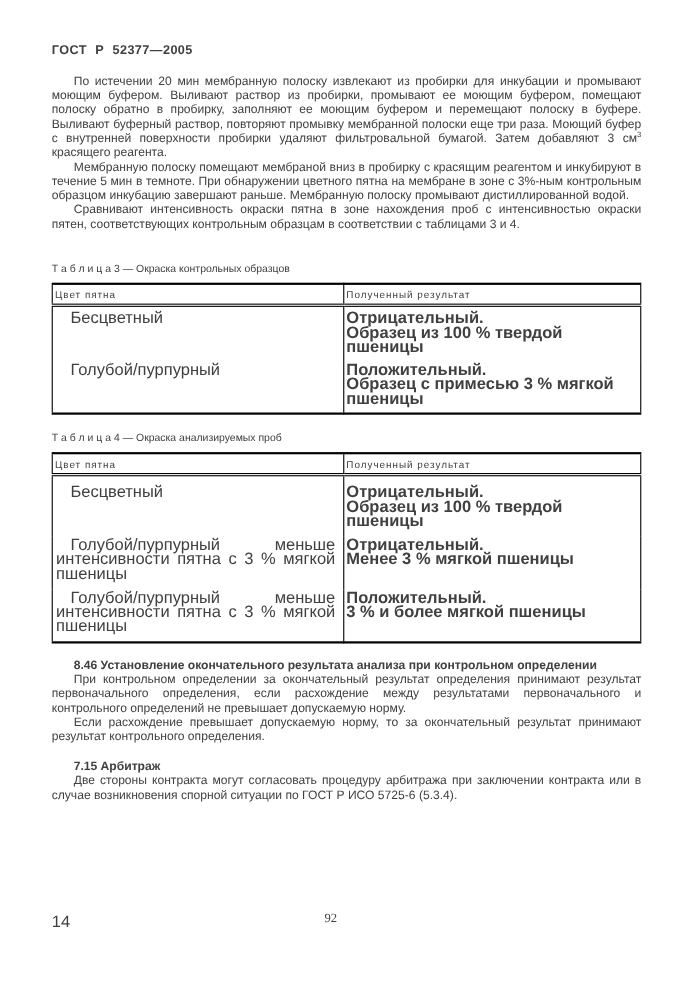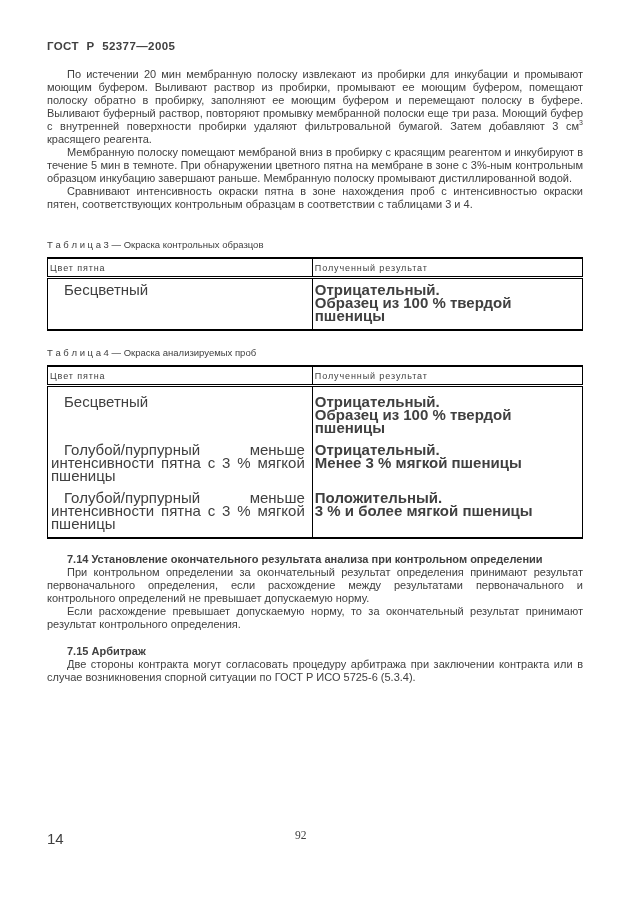--- a/index.html
+++ b/index.html
@@ -132,20 +132,29 @@
       <tbody>
         <tr class="r1">
           <td class="col1">
               <p class="cellp">Бесцветный</p>
             </td>
           <td class="col2">
             <div class="cellline">Отрицательный.</div>
             <div class="cellline">Образец из 100 % твердой пшеницы</div>
           </td>
         </tr>
+        <tr class="r2">
+          <td class="col1">
+              <p class="cellp">Голубой/пурпурный</p>
+            </td>
+          <td class="col2">
+            <div class="cellline">Положительный.</div>
+            <div class="cellline">Образец с примесью 3 % мягкой пшеницы</div>
+          </td>
+        </tr>
       </tbody>
     </table>
 
     <div class="tbl-caption second">Т а б л и ц а  4 — Окраска анализируемых проб</div>
 
     <table class="gost t4">
       <colgroup>
           <col class="c1">
           <col class="c2">
         </colgroup>
@@ -179,21 +188,21 @@
               <p class="cellp">Голубой/пурпурный меньше интенсивности пятна с 3 % мягкой пшеницы</p>
             </td>
           <td class="col2">
             <div class="cellline">Положительный.</div>
             <div class="cellline">3 % и более мягкой пшеницы</div>
           </td>
         </tr>
       </tbody>
     </table>
 
-    <p class="para sec-heading">7.14 Установление окончательного результата анализа при контрольном определении</p>
+    <p class="para sec-heading">8.46 Установление окончательного результата анализа при контрольном определении</p>
     <p class="para">При контрольном определении за окончательный результат определения принимают результат первоначального определения, если расхождение между результатами первоначального и контрольного определений не превышает допускаемую норму.</p>
     <p class="para">Если расхождение превышает допускаемую норму, то за окончательный результат принимают результат контрольного определения.</p>
     <p class="para sec-heading">7.15 Арбитраж</p>
     <p class="para">Две стороны контракта могут согласовать процедуру арбитража при заключении контракта или в случае возникновения спорной ситуации по ГОСТ Р ИСО 5725-6 (5.3.4).</p>
 
   </div>
 
   <div class="footer-left">14</div>
   <div class="footer-center">92</div>
 </div>

